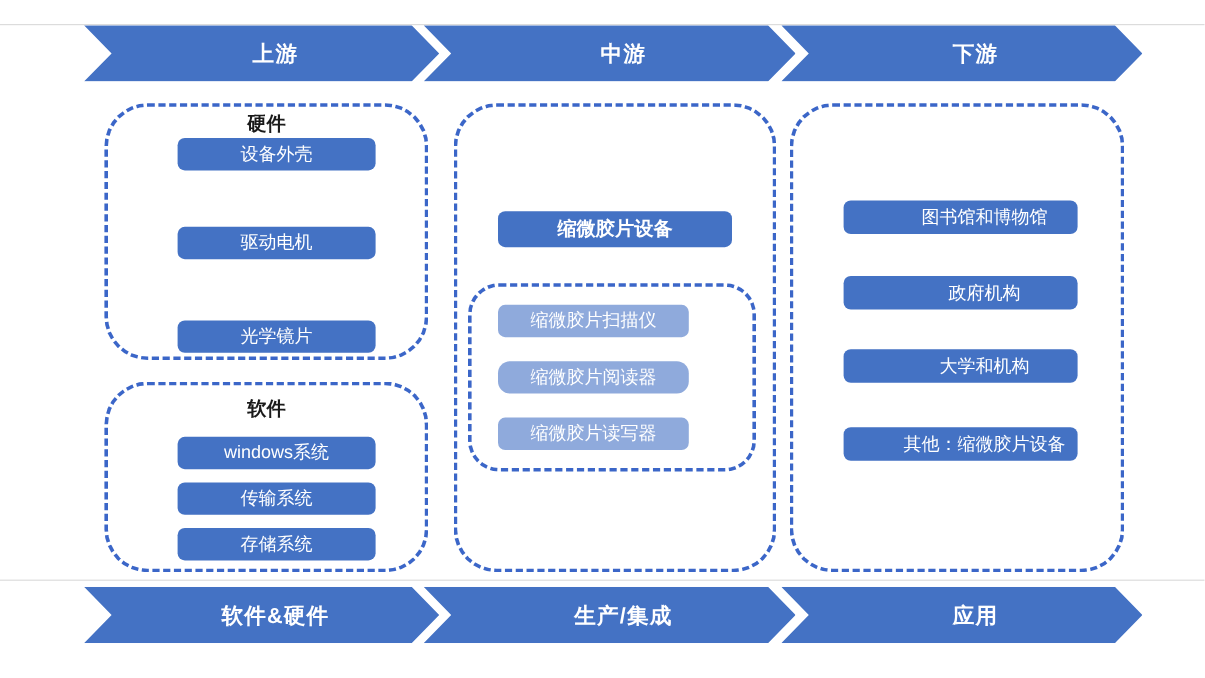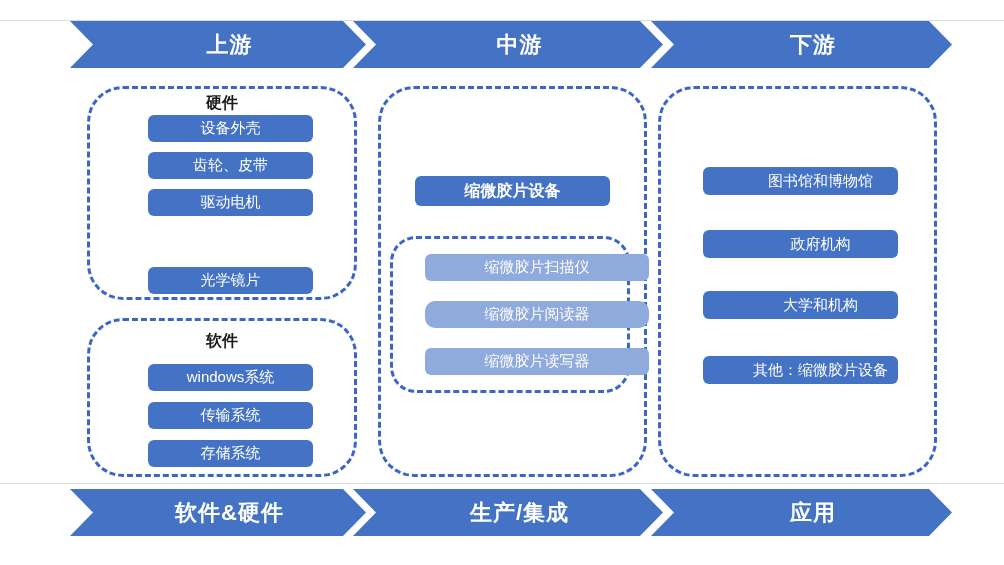--- a/index.html
+++ b/index.html
@@ -28,21 +28,21 @@
     height: 47px;
     background: #4472C4;
     clip-path: polygon(0 0, calc(100% - 23px) 0, 100% 50%, calc(100% - 23px) 100%, 0 100%, 23px 50%);
     display: flex;
     align-items: center;
     justify-content: center;
     padding-left: 23px;
     box-sizing: border-box;
     color: #ffffff;
     font-weight: bold;
-    font-size: 22px;
+    font-size: 18px;
     letter-spacing: 1px;
   }
   .row-top .chev { top: 21px; }
   .row-bottom .chev { top: 489px; }
   .seg1 { left: 70px;  width: 296px; }
   .seg2 { left: 353px; width: 310px; }
   .seg3 { left: 651px; width: 301px; }
 
   
   .dashed {
@@ -86,21 +86,21 @@
   .pill-main  { font-weight: bold; font-size: 16px; }
 
   .hw  { left: 148px; width: 165px; height: 27px; }
   .hw0 { top: 115px; } .hw1 { top: 152px; } .hw2 { top: 189px; }
   .hw3 { top: 225px; margin-top: 42px; } .hw4 { top: 262px; }
 
   .sw  { left: 148px; width: 165px; height: 27px; }
   .sw0 { top: 364px; } .sw1 { top: 402px; } .sw2 { top: 440px; }
 
   .mid-main { left: 415px; top: 176px; width: 195px; height: 30px; }
-  .ms  { left: 425px; width: 224px; height: 27px; }
+  .ms  { left: 415px; width: 159px; height: 27px; }
   .ms0 { top: 254px; } .ms1 { top: 301px; border-radius: 10px; } .ms2 { top: 348px; }
 
   .dn  { left: 703px; width: 195px; height: 28px; padding-left: 40px; }
   .dn0 { top: 167px; } .dn1 { top: 230px; } .dn2 { top: 291px; } .dn3 { top: 356px; }
 </style>
 </head>
 <body>
 
 <div class="canvas">
 
@@ -115,21 +115,20 @@
       <span>中游</span>
     </div>
     <div class="chev seg3">
       <span>下游</span>
     </div>
   </div>
 
   <div class="dashed box-hw"></div>
   <div class="box-header hdr-hw">硬件</div>
   <div class="pill hw hw0">设备外壳</div>
-  <div class="pill hw hw1">齿轮、皮带</div>
   <div class="pill hw hw2">驱动电机</div>
   <div class="pill hw hw3">光学镜片</div>
 
   <div class="dashed box-sw"></div>
   <div class="box-header hdr-sw">软件</div>
   <div class="pill sw sw0">windows系统</div>
   <div class="pill sw sw1">传输系统</div>
   <div class="pill sw sw2">存储系统</div>
 
   <div class="dashed box-mid"></div>

